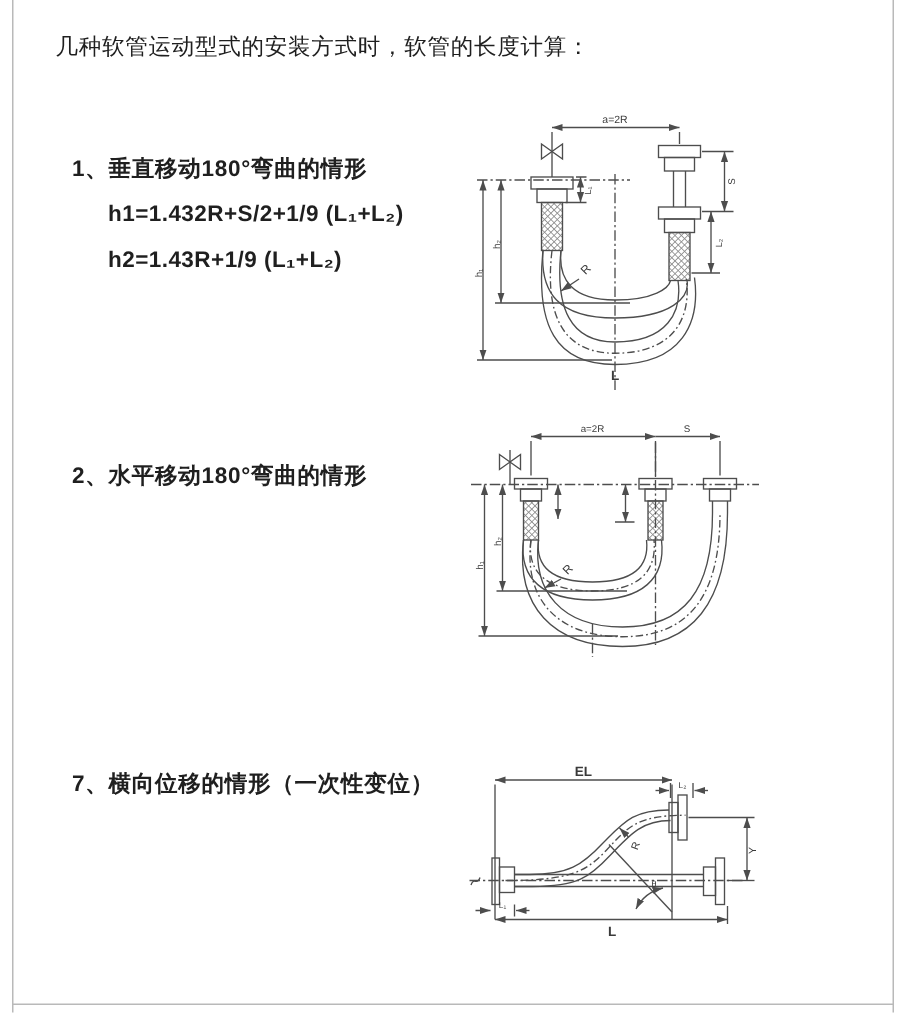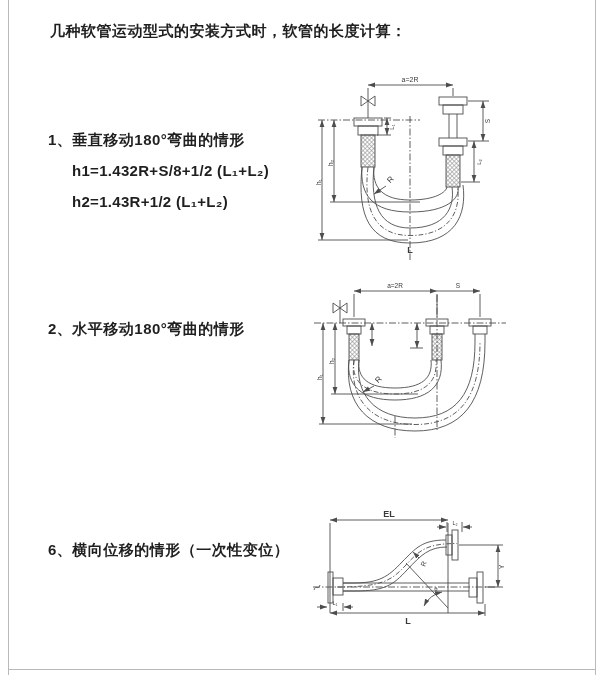--- a/index.html
+++ b/index.html
@@ -1,24 +1,24 @@
 <!DOCTYPE html>
 <html><head>
 <meta charset="utf-8">
 <style>
   html,body{margin:0;padding:0;}
   body{
     width:600px;height:675px;position:relative;background:#ffffff;overflow:hidden;
     font-family:"Liberation Sans","DejaVu Sans",sans-serif;color:#1f1f1f;
   }
   .doc-title{
-    position:absolute;left:50px;top:22px;font-size:15px;font-weight:700;
+    position:absolute;left:37px;top:22px;font-size:15px;font-weight:400;
     letter-spacing:0.5px;white-space:nowrap;
   }
-  .section{position:absolute;left:48px;margin-top:28px;}
+  .section{position:absolute;left:48px;}
   .section .heading{font-size:15px;font-weight:700;letter-spacing:0.5px;white-space:nowrap;height:31px;}
   .section .formula{font-size:15px;font-weight:700;letter-spacing:0.3px;white-space:nowrap;height:31px;padding-left:24px;}
   .frame{position:absolute;background:#b9b9b9;}
   .frame.fl{left:8px;top:0;width:1px;height:675px;}
   .frame.fr{left:595px;top:0;width:1px;height:675px;}
   .frame.fb{left:8px;top:669px;width:588px;height:1px;}
   svg.diag{position:absolute;}
   svg .ln{stroke:#4d4d4d;stroke-width:0.9;fill:none;}
   svg .dd{stroke-dasharray:7 2 1.5 2;}
   svg .hd{stroke-dasharray:5 2 1.2 2;}
@@ -30,30 +30,30 @@
 <body>
 
 <div class="frame fl"></div>
 <div class="frame fr"></div>
 <div class="frame fb"></div>
 
 <div class="doc-title">几种软管运动型式的安装方式时，软管的长度计算：</div>
 
 <div class="section" style="top:103px">
   <div class="heading">1、垂直移动180°弯曲的情形</div>
-  <div class="formula">h1=1.432R+S/8+1/2 (L₁+L₂)</div>
-  <div class="formula">h2=1.43R+1/2 (L₁+L₂)</div>
+  <div class="formula">h1=1.432R+S/2+1/9 (L₁+L₂)</div>
+  <div class="formula">h2=1.43R+1/9 (L₁+L₂)</div>
 </div>
 
-<div class="section" style="top:292px">
+<div class="section" style="top:308px">
   <div class="heading">2、水平移动180°弯曲的情形</div>
 </div>
 
 <div class="section" style="top:513px">
-  <div class="heading">6、横向位移的情形（一次性变位）</div>
+  <div class="heading">7、横向位移的情形（一次性变位）</div>
 </div>
 
 <svg class="diag" style="left:310px;top:70px" width="290" height="195" viewBox="0 0 290 195">
   <defs>
     <marker id="ah" markerWidth="8" markerHeight="6" refX="7" refY="3" orient="auto-start-reverse" markerUnits="userSpaceOnUse">
       <path d="M0,0.6 L7,3 L0,5.4 Z" fill="#4d4d4d"></path>
     </marker>
     <pattern id="xh" width="3" height="3" patternUnits="userSpaceOnUse" patternTransform="rotate(45)">
       <path d="M0,1.5 H3 M1.5,0 V3" stroke="#8a8a8a" stroke-width="0.55"></path>
     </pattern>

